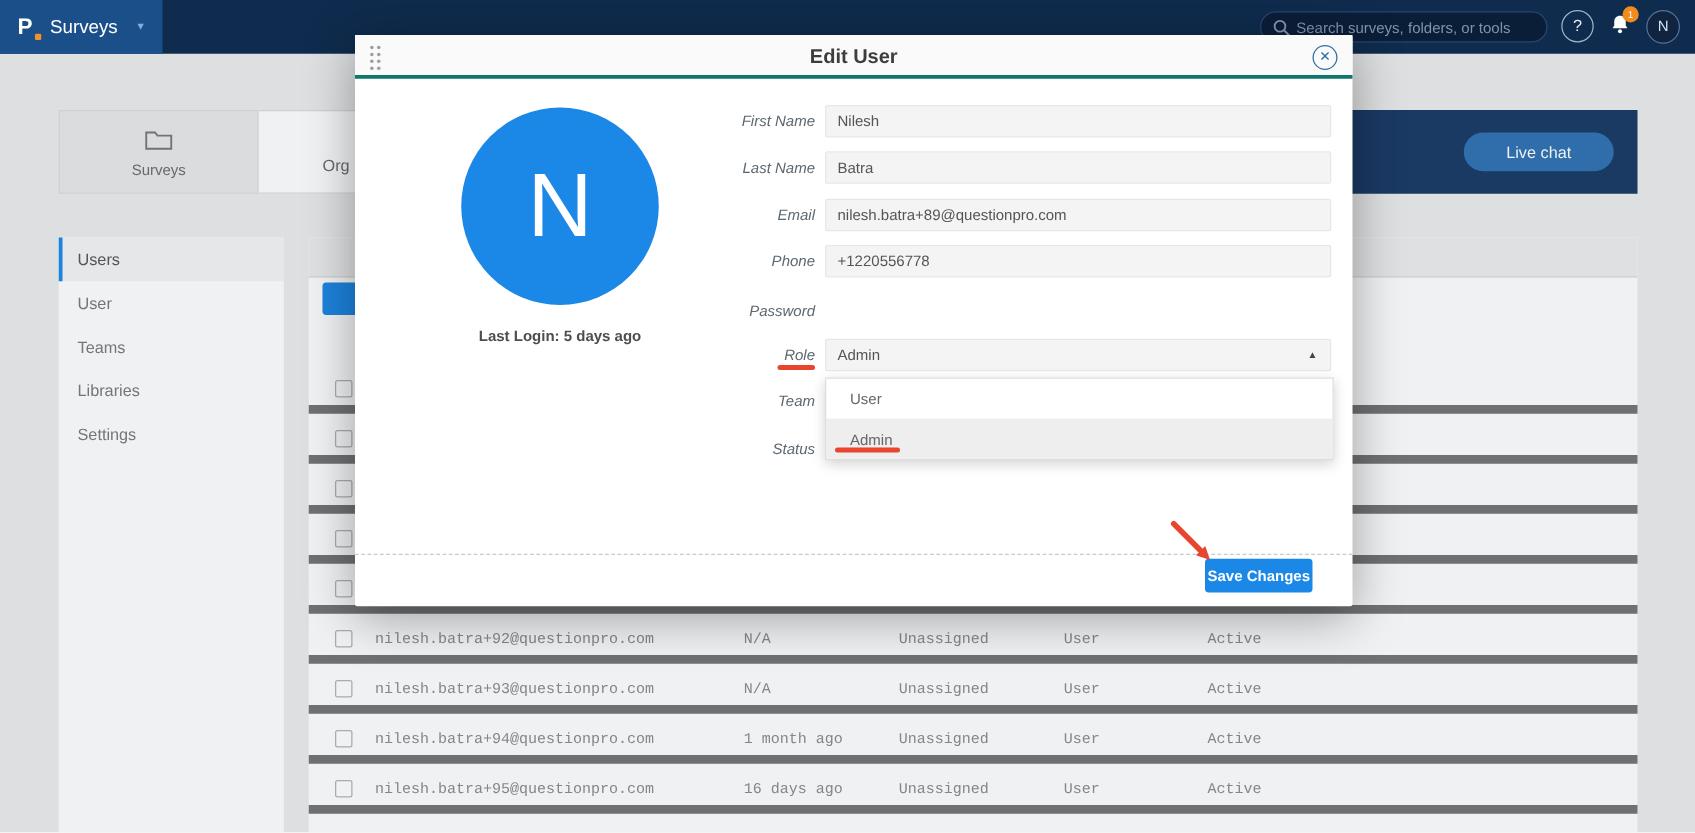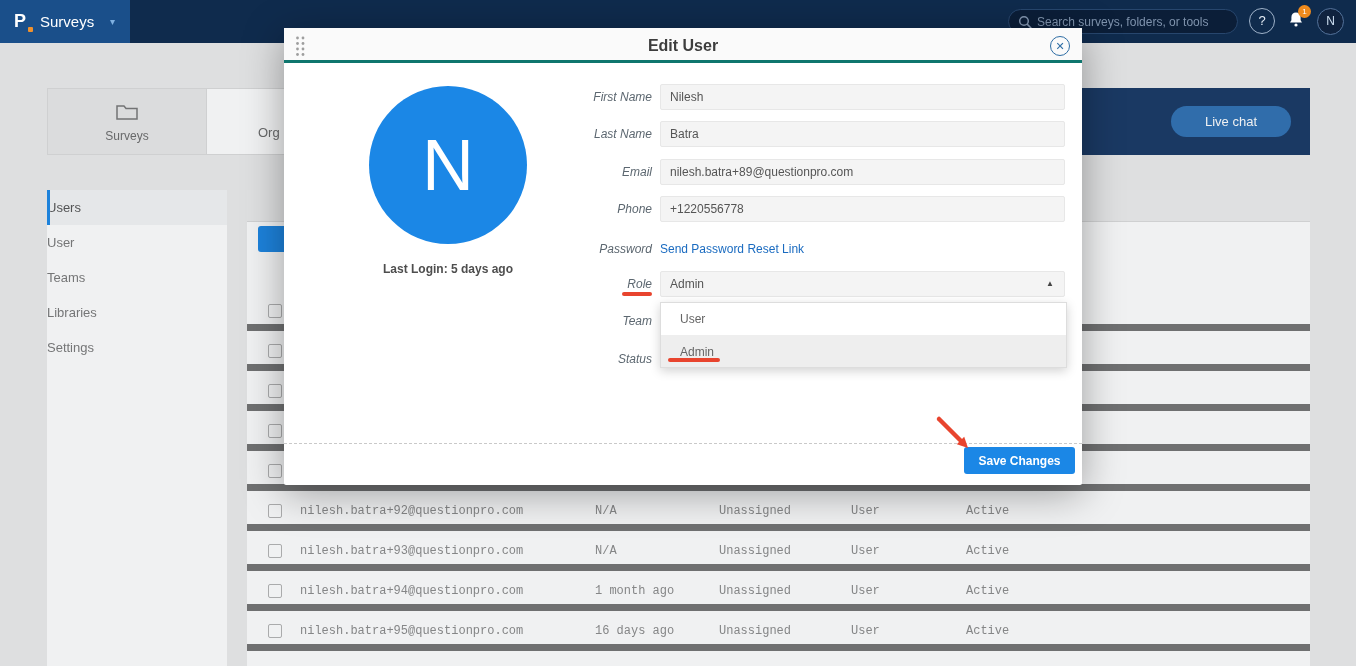--- a/index.html
+++ b/index.html
@@ -27,21 +27,21 @@
   .tab-surveys { left:47px; width:160px; background:#e9e9e9; }
   .tab-org { left:207px; width:160px; background:#ffffff; border-left:none; }
   .tab-icon-wrap { position:absolute; left:0; right:0; top:13px; display:flex; justify-content:center; }
   .tab-label { position:absolute; left:0; right:0; bottom:11px; text-align:center; font-size:12px; color:#6b6b6b; }
   .tab-label-left { position:absolute; left:51px; bottom:14px; font-size:13px; color:#6b6b6b; }
 
   .banner { position:absolute; left:660px; top:88px; width:650px; height:67px; background:#173864; }
   .livechat-btn { position:absolute; left:511px; top:18px; width:120px; height:31px; background:#2f70b2; border-radius:16px; color:#fff; font-size:13px; text-align:center; line-height:31px; cursor:pointer; }
 
   .sidebar { position:absolute; left:47px; top:190px; width:180px; height:476px; background:#fff; }
-  .side-item { position:relative; height:35px; line-height:35px; font-size:13px; color:#7a7a7a; cursor:pointer; }
+  .side-item { position:relative; height:35px; line-height:35px; padding-left:15px; font-size:13px; color:#7a7a7a; cursor:pointer; }
   .side-item.active { background:#f4f5f6; color:#555; }
   .side-item.active::before { content:""; position:absolute; left:0; top:0; width:3px; height:35px; background:#1b87e6; }
 
   .table-card { position:absolute; left:247px; top:190px; width:1063px; height:476px; background:#fff; }
   .table-header { position:absolute; left:0; top:0; width:100%; height:32px; background:#ededed; border-bottom:1px solid #dcdcdc; }
   .toolbar-btn-partial { position:absolute; left:11px; top:36px; width:90px; height:26px; background:#1b87e6; border-radius:3px; cursor:pointer; }
   .trow { position:absolute; left:0; width:100%; height:40px; border-bottom:7px solid #737373;font-family:Liberation Mono, monospace; }
   .cb { position:absolute; left:21px; top:13px; width:14px; height:14px; border:1px solid #b3b3b3; border-radius:2px; background:#fff; cursor:pointer; }
   .cell { position:absolute; top:0; line-height:40px; font-size:12px; color:#8b8b8b; white-space:nowrap; }
   .c-email { left:53px; } .c-ll { left:348px; } .c-team { left:472px; } .c-role { left:604px; } .c-status { left:719px; }
@@ -67,21 +67,21 @@
   .fselect .caret { position:absolute; right:10px; top:0; font-size:8px; color:#444; line-height:24px; }
 
   .dropdown { position:absolute; left:376px; top:274px; width:407px; background:#fff; border:1px solid #ddd; box-shadow:0 3px 10px rgba(0,0,0,0.18); z-index:5; }
   .opt { position:relative; height:32px; line-height:32px; padding-left:19px; font-size:12px; color:#666; cursor:pointer; }
   .opt + .opt { border-top:1px solid #eee; }
   .opt.hover { background:#eeeeee; }
 
   .ann-underline { position:absolute; height:4px; background:#e8442e; border-radius:2px; z-index:6; }
 
   .footer-divider { position:absolute; left:0; top:415px; width:798px; border-top:1px dashed #c9c9c9; }
-  .save-btn { position:absolute; left:680px; top:419px; width:111px; height:27px; background:#1b87e6; border:none; border-radius:3px; color:#fff; font-size:12px; font-weight:bold; font-family:"Liberation Sans",sans-serif; cursor:pointer; }
+  .save-btn { position:absolute; left:680px; top:419px; width:86px; height:27px; background:#1b87e6; border:none; border-radius:3px; color:#fff; font-size:12px; font-weight:bold; font-family:"Liberation Sans",sans-serif; cursor:pointer; }
   .arrow-svg { position:absolute; left:650px; top:386px; z-index:6; }
 </style>
 </head>
 <body>
 
 <div id="app">
 
   <div class="topbar">
     <div class="brand-box">
       <span class="brand-logo">P</span>
@@ -219,21 +219,20 @@
     <div class="frow" style="top:131px">
       <div class="flabel">Email</div>
       <input class="finput" value="nilesh.batra+89@questionpro.com" style="">
     </div>
     <div class="frow" style="top:168px">
       <div class="flabel">Phone</div>
       <input class="finput" value="+1220556778" style="">
     </div>
     <div class="frow" style="top:208px">
       <div class="flabel">Password</div>
-      <span class="flink">Send Password Reset Link</span>
     </div>
     <div class="frow" style="top:243px">
       <div class="flabel">Role</div>
       <div class="fselect">
         <span>Admin</span>
         <span class="caret">▲</span>
       </div>
     </div>
     <div class="ann-underline" style="left:338px; top:264px; width:30px;"></div>
 

